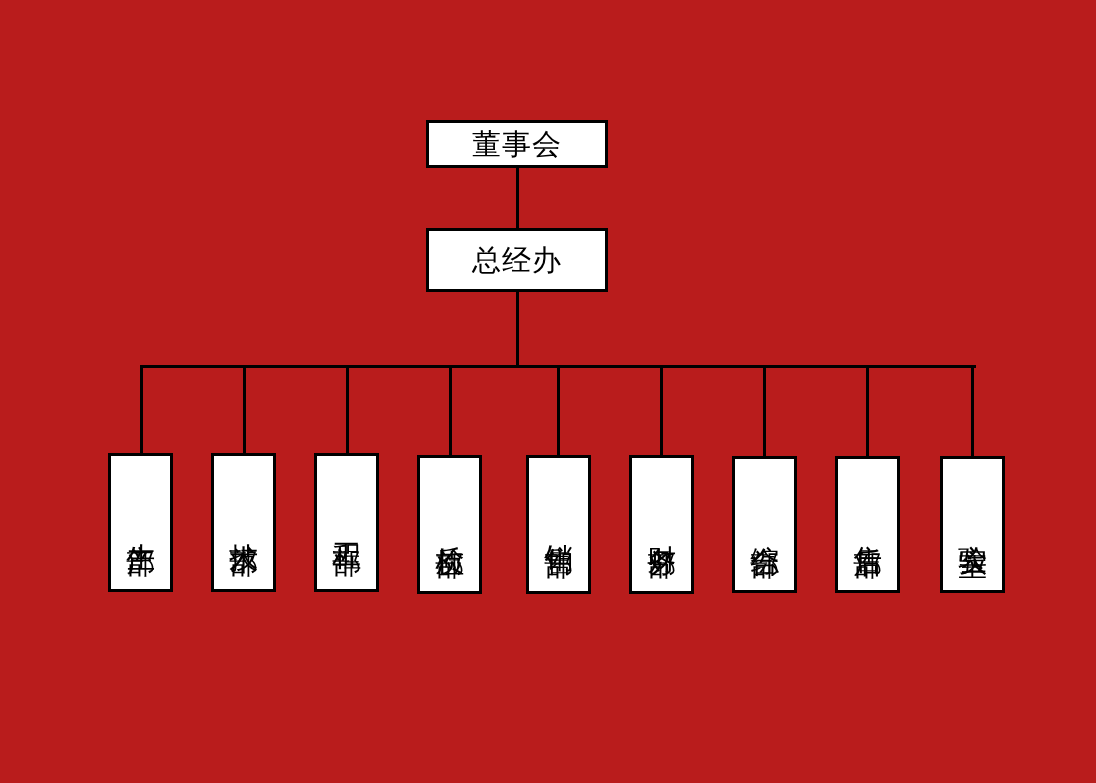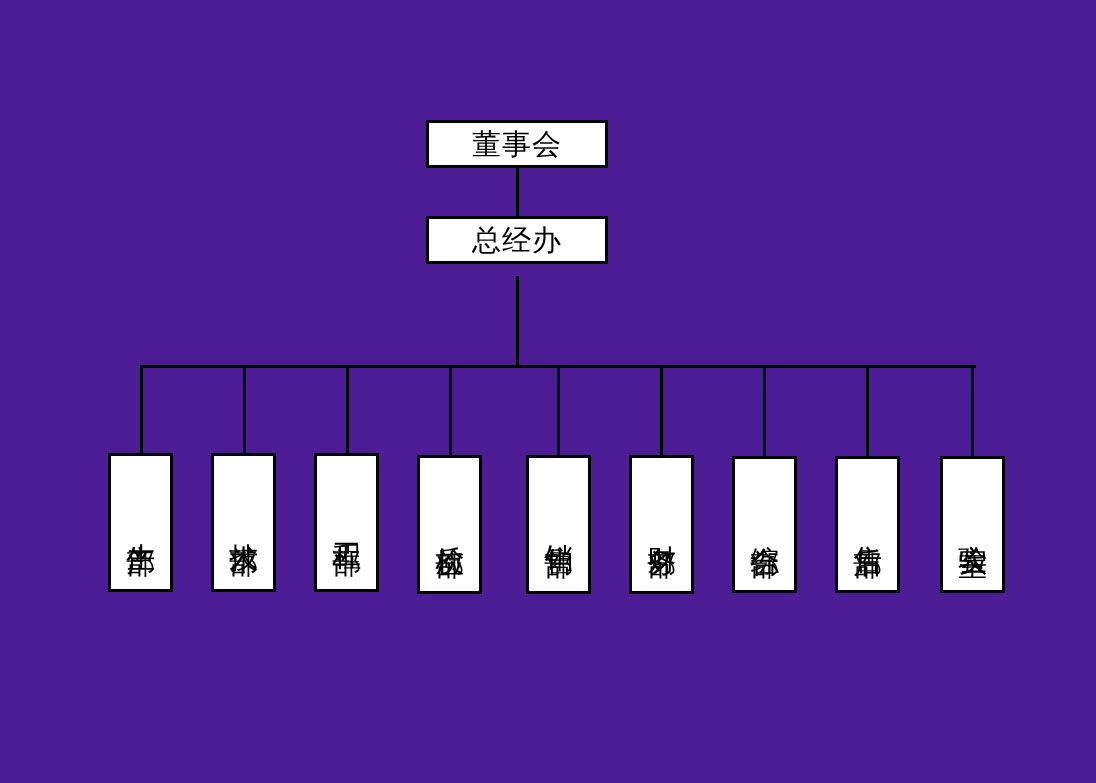--- a/index.html
+++ b/index.html
@@ -5,21 +5,21 @@
 <style>
   html, body {
     margin: 0;
     padding: 0;
     background: #ffffff;
   }
   #chart-root {
     position: relative;
     width: 1096px;
     height: 783px;
-    background: #4c1d95;
+    background: #b91c1c;
     font-family: "DejaVu Serif", "Liberation Serif", serif;
     overflow: hidden;
   }
   
   .node {
     position: absolute;
     box-sizing: border-box;
     border: 3px solid #000000;
     background: #ffffff;
     display: flex;
@@ -73,21 +73,21 @@
       <div class="line v" style="left: 660px; top: 365px; height: 90px;"></div>
       <div class="line v" style="left: 763px; top: 365px; height: 91px;"></div>
       <div class="line v" style="left: 866px; top: 365px; height: 91px;"></div>
       <div class="line v" style="left: 971px; top: 365px; height: 91px;"></div>
     </div>
 
   <div class="node horizontal" id="node-board" style="left: 426px; top: 120px; width: 182px; height: 48px;">
     <span class="label">董事会</span>
   </div>
 
-  <div class="node horizontal" id="node-general-office" style="left: 426px; top: 216px; width: 182px; height: 48px;">
+  <div class="node horizontal" id="node-general-office" style="left: 426px; top: 228px; width: 182px; height: 64px;">
     <span class="label">总经办</span>
   </div>
 
   <div id="department-layer">
       <div class="node vertical" style="left: 108px; top: 453px; width: 65px; height: 139px;">
         <span class="label">生产部</span>
       </div>
       <div class="node vertical" style="left: 211px; top: 453px; width: 65px; height: 139px;">
         <span class="label">技术部</span>
       </div>

